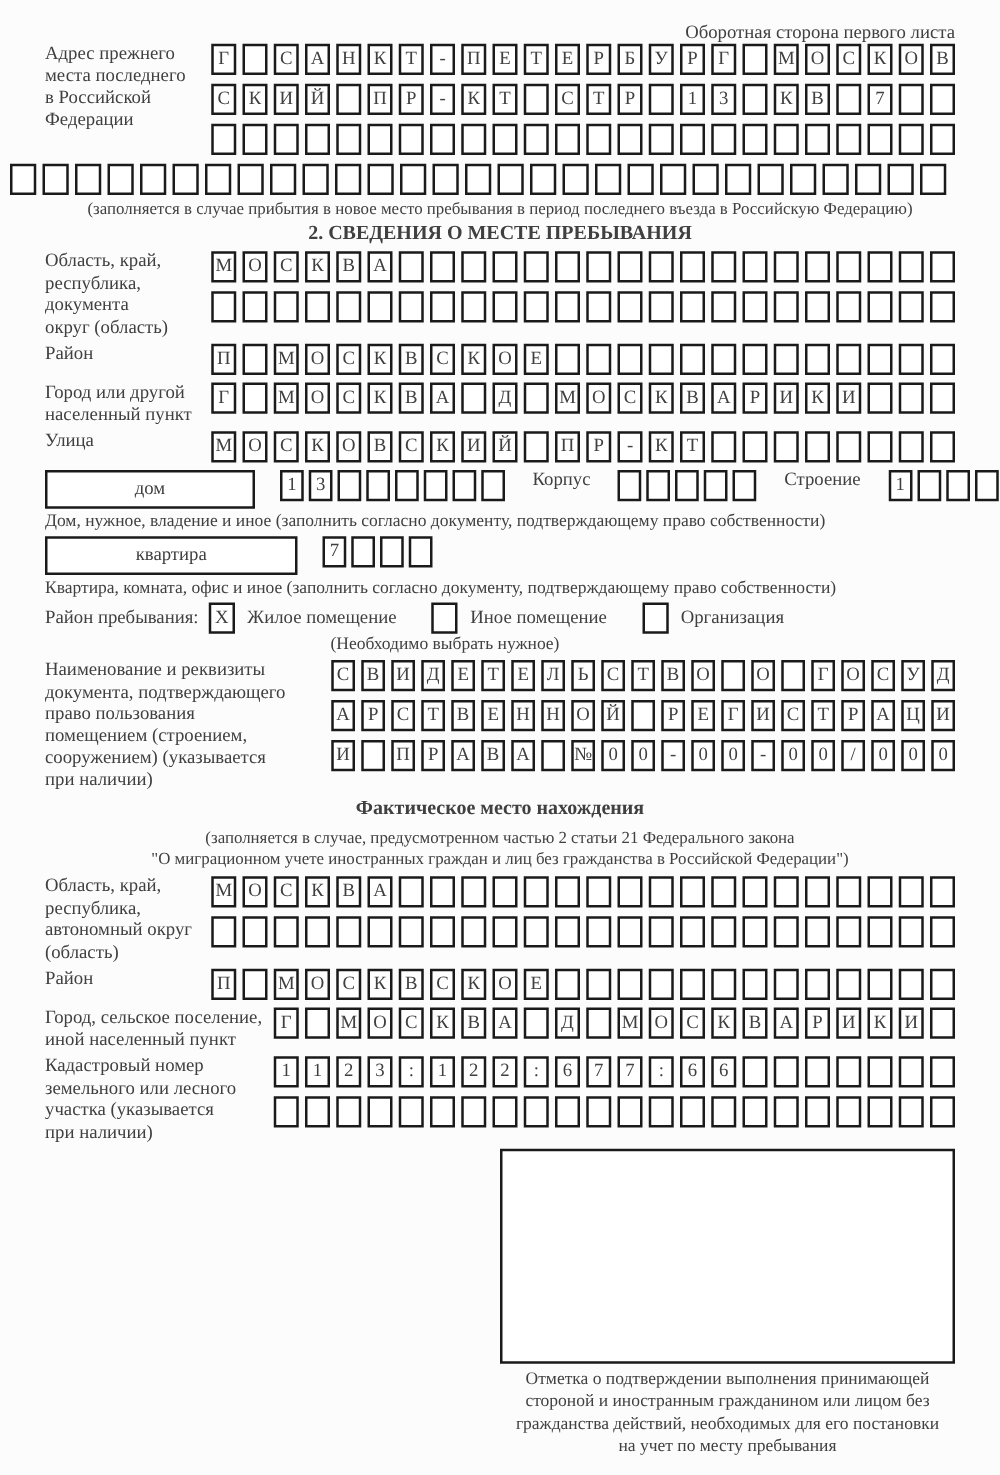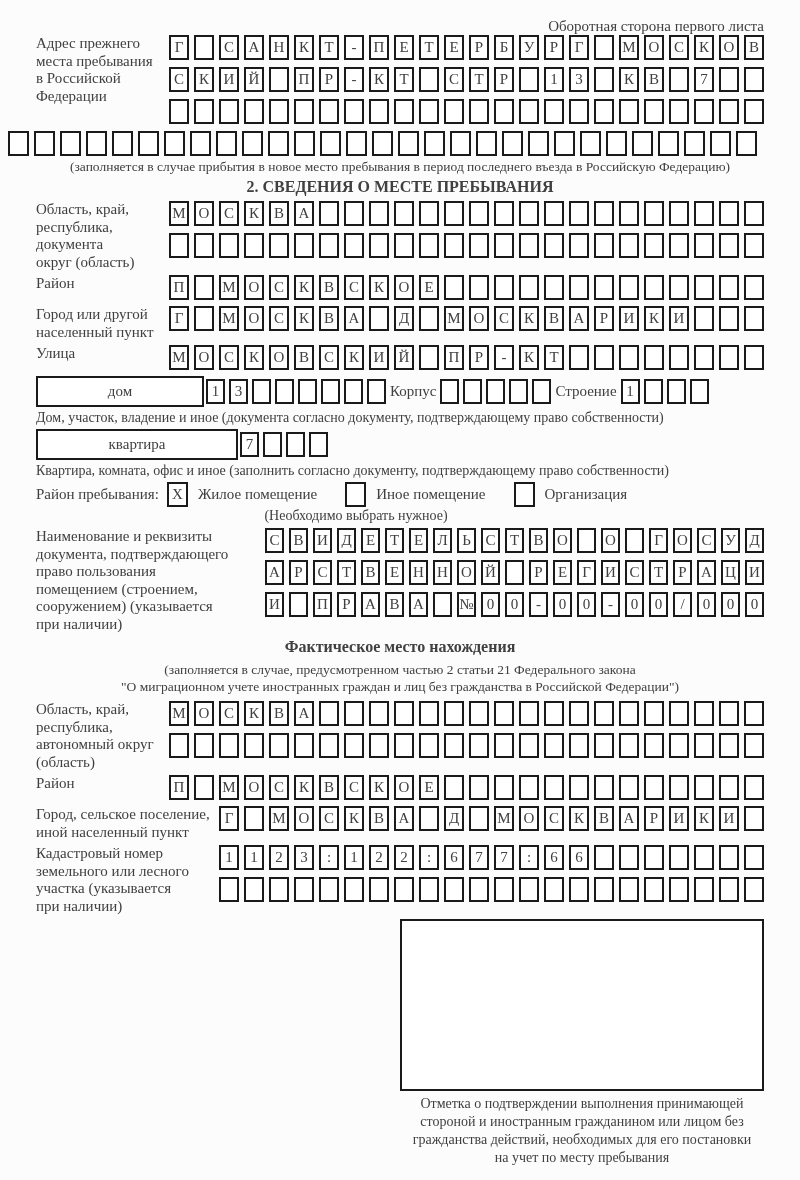--- a/index.html
+++ b/index.html
@@ -23,21 +23,21 @@
   }
   .n21 .cell{width:19px;}
   .fullrow{margin-left:-28px;margin-bottom:3px;}
   .fullrow .cell{width:21px;}
   .note{font-size:13.5px;text-align:center;line-height:16px;margin-bottom:2px;}
   .lawnote{font-size:13.5px;text-align:center;line-height:17px;margin-bottom:6px;}
   .heading{font-size:16px;font-weight:bold;text-align:center;margin:2px 0 4px 0;line-height:20px;}
   .mt16{} .mb4{margin-bottom:4px;} .mb5{margin-bottom:5px;} .mb7{margin-bottom:7px;}
   .singlerow{display:flex;align-items:flex-start;margin-bottom:6px;}
   .caption{font-size:14px;line-height:16px;margin-bottom:3px;}
-  .houserow{display:flex;align-items:center;gap:2px;margin-bottom:3px;}
+  .houserow{display:flex;align-items:flex-start;gap:20px;margin-bottom:3px;}
   .houserow .cells{margin-left:0;gap:4px;}
   .houserow .cell{width:19px;}
   .widebox{
     box-sizing:border-box;border:2px solid #1a1a1a;background:#fff;height:31px;
     display:flex;align-items:center;justify-content:center;font-size:15px;flex:none;
   }
   .w-dom{width:168px;} .w-kv{width:202px;}
   .inl{font-size:15px;white-space:nowrap;padding:0 2px;}
   .chkrow{display:flex;align-items:center;margin-bottom:1px;}
   .chk{width:21px;}
@@ -51,21 +51,21 @@
 </head>
 <body>
 
 <div class="page">
 
   <div class="corner">Оборотная сторона первого листа</div>
 
   <div class="block mt16 mb7">
     <div class="lbl">
         <div>Адрес прежнего</div>
-        <div>места пребывания</div>
+        <div>места последнего</div>
         <div>в Российской</div>
         <div>Федерации</div>
       </div>
     <div class="rows">
       <div class="cells">
           <div class="cell">Г</div>
           <div class="cell"></div>
           <div class="cell">С</div>
           <div class="cell">А</div>
           <div class="cell">Н</div>
@@ -355,21 +355,21 @@
         <div class="cell"></div>
       </div>
     <span class="inl">Строение</span>
     <div class="cells">
         <div class="cell">1</div>
         <div class="cell"></div>
         <div class="cell"></div>
         <div class="cell"></div>
       </div>
   </div>
-  <div class="caption">Дом, участок, владение и иное (документа согласно документу, подтверждающему право собственности)</div>
+  <div class="caption">Дом, нужное, владение и иное (заполнить согласно документу, подтверждающему право собственности)</div>
 
   <div class="houserow">
     <div class="widebox w-kv">квартира</div>
     <div class="cells">
         <div class="cell">7</div>
         <div class="cell"></div>
         <div class="cell"></div>
         <div class="cell"></div>
       </div>
   </div>

